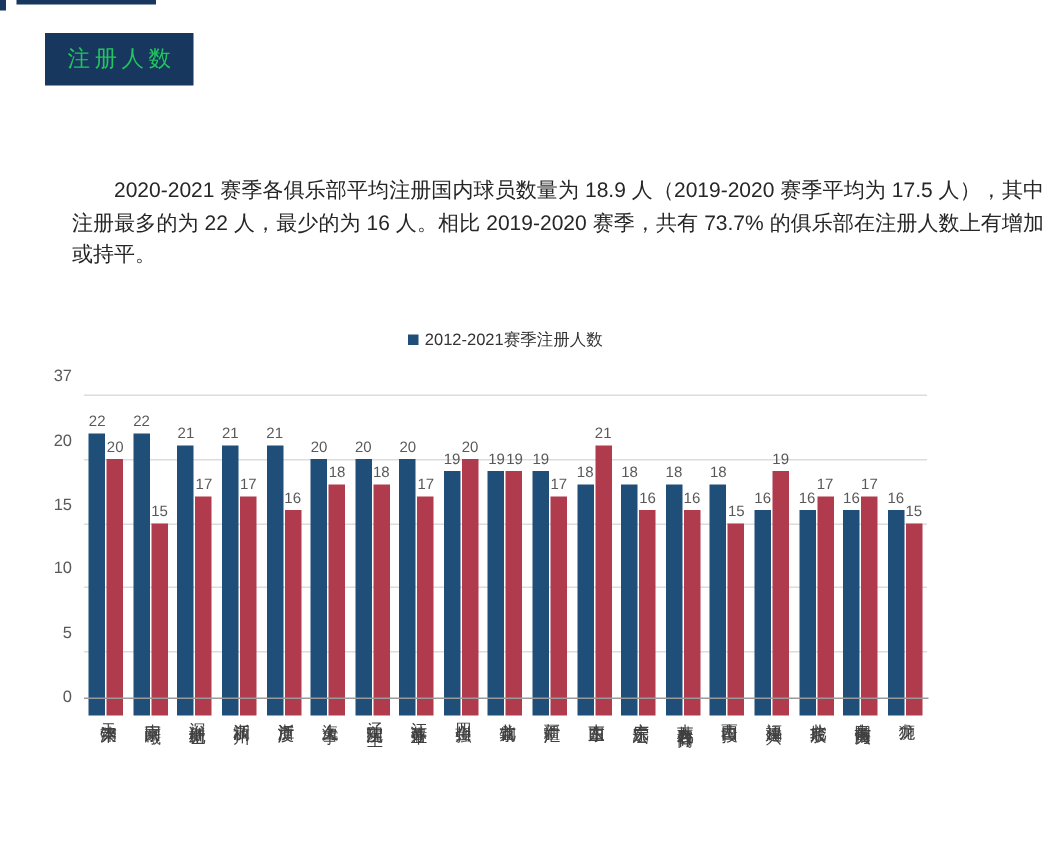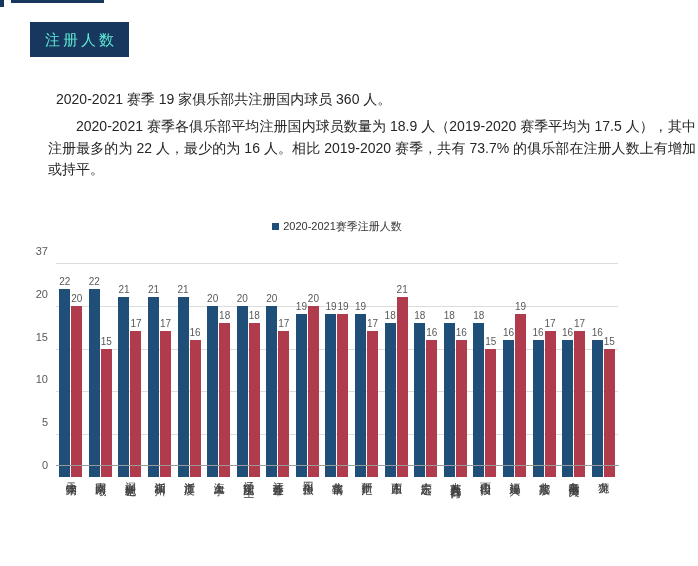--- a/index.html
+++ b/index.html
@@ -12,21 +12,21 @@
     font-family: "Liberation Sans", sans-serif;
     overflow: hidden;
     color: #262626;
   }
   
   .top-frag-square { position: absolute; left: 0; top: 0; width: 4px; height: 7px; background: #17375E; }
   .top-frag-line   { position: absolute; left: 11px; top: 0; width: 93px; height: 3px; background: #17375E; }
 
   .section-badge {
     position: absolute; left: 30px; top: 22px;
-    background: #17375E; color: #5eead4;
+    background: #17375E; color: #22c55e;
     font-size: 15px; letter-spacing: 3px;
     padding: 10px 12px 10px 15px;
     line-height: 1;
   }
   .para {
     position: absolute; left: 28px; width: 648px;
     font-size: 14px; line-height: 21.5px;
     text-align: justify; text-indent: 2em; color: #262626;
   }
   .para-1 { top: 89px; }
@@ -75,28 +75,27 @@
 </head>
 <body>
 
 <div class="page">
 
   <div class="top-frag-square"></div>
   <div class="top-frag-line"></div>
 
   <div class="section-badge">注册人数</div>
 
-  <p class="para para-1">2020-2021 赛季 19 家俱乐部共注册国内球员 360 人。</p>
   <p class="para para-2">2020-2021 赛季各俱乐部平均注册国内球员数量为 18.9 人（2019-2020 赛季平均为 17.5 人），其中注册最多的为 22 人，最少的为 16 人。相比 2019-2020 赛季，共有 73.7% 的俱乐部在注册人数上有增加或持平。</p>
 
 
   <div class="legend">
     <div class="legend-item">
       <span class="legend-swatch" style="background: rgb(31, 78, 121);"></span>
-      <span>2020-2021赛季注册人数</span>
+      <span>2012-2021赛季注册人数</span>
     </div>
   </div>
 
   <div class="plot-area">
       <div class="grid-line" style="top: 171.2px;"></div>
       <div class="grid-line" style="top: 128.4px;"></div>
       <div class="grid-line" style="top: 85.6px;"></div>
       <div class="grid-line" style="top: 42.8px;"></div>
       <div class="grid-line" style="top: 0px;"></div>
       <div class="bar-group" style="left: 0px; width: 29.5789px;">

